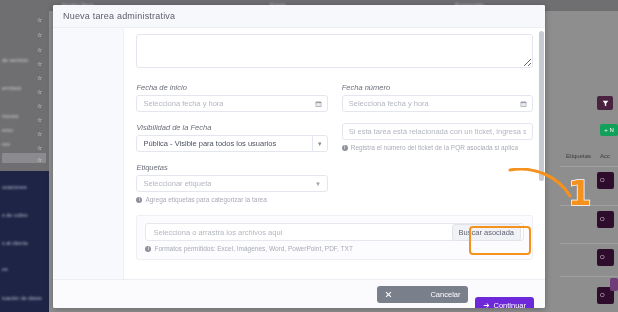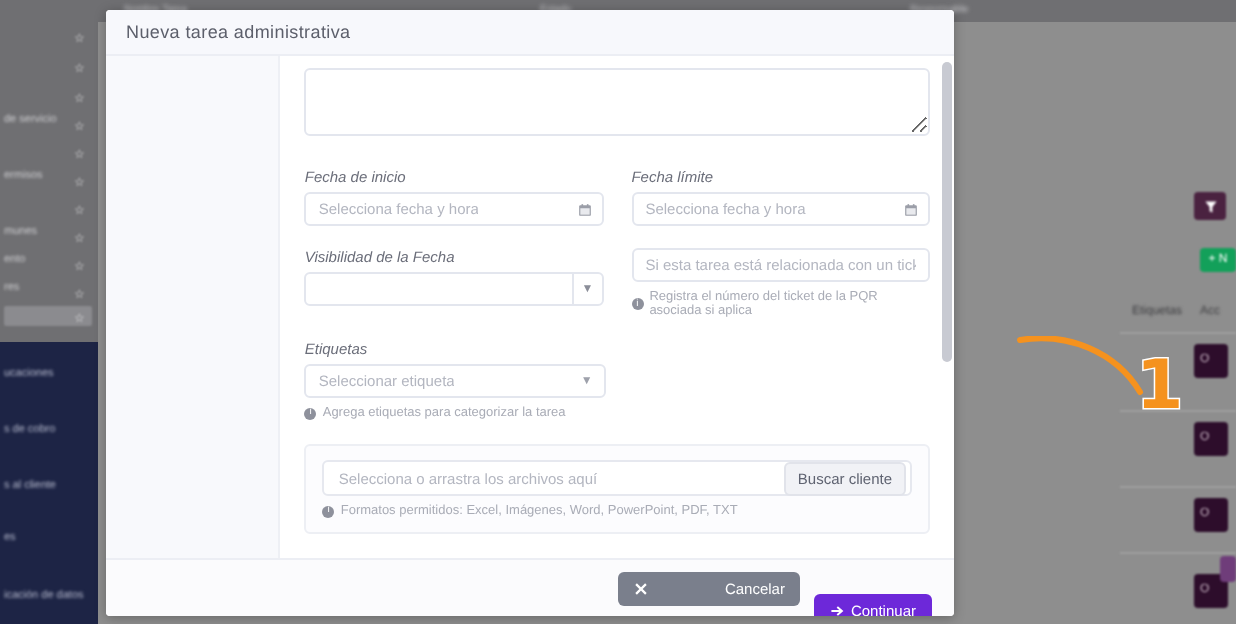--- a/index.html
+++ b/index.html
@@ -74,21 +74,21 @@
     background: #2d0d2b; border-radius: 2px; filter: blur(0.5px);
     color: #c9b6c5; font-size: 6px; padding-left: 3px; padding-top: 5px;
   }
   .bg-purple-strip {
     position: absolute; left: 610px; top: 278px; width: 8px; height: 13px;
     background: #6f3d7a; border-radius: 2px; filter: blur(0.5px);
   }
 
   
   .modal {
-    position: absolute; left: 53px; top: 5px; width: 424px; height: 303px;
+    position: absolute; left: 53px; top: 5px; width: 492px; height: 303px;
     background: #ffffff;
     box-shadow: 0 1px 6px rgba(0,0,0,.28);
     border-radius: 2px;
     overflow: hidden;
   }
   .modal-header {
     height: 23px; background: #f7f8fc;
     border-bottom: 1px solid #eceef4;
     display: flex; align-items: center; padding-left: 10px;
   }
@@ -296,37 +296,38 @@
               <span class="fld-text">Selecciona fecha y hora</span>
               <svg class="cal-icon" viewBox="0 0 12 12">
                 <rect x="1" y="2" width="10" height="9" rx="1" fill="#9b9ea8"></rect>
                 <rect x="2" y="4.5" width="8" height="5.5" fill="#e9eaee"></rect>
                 <rect x="3" y="1" width="1.4" height="2.2" fill="#9b9ea8"></rect>
                 <rect x="7.6" y="1" width="1.4" height="2.2" fill="#9b9ea8"></rect>
               </svg>
             </div>
           </div>
           <div class="col">
-            <span class="fld-label">Fecha límite</span>
+            <span class="fld-label">Fecha número</span>
             <div class="fld">
               <span class="fld-text">Selecciona fecha y hora</span>
               <svg class="cal-icon" viewBox="0 0 12 12">
                 <rect x="1" y="2" width="10" height="9" rx="1" fill="#9b9ea8"></rect>
                 <rect x="2" y="4.5" width="8" height="5.5" fill="#e9eaee"></rect>
                 <rect x="3" y="1" width="1.4" height="2.2" fill="#9b9ea8"></rect>
                 <rect x="7.6" y="1" width="1.4" height="2.2" fill="#9b9ea8"></rect>
               </svg>
             </div>
           </div>
         </div>
 
         <div class="two-col">
           <div class="col">
             <span class="fld-label">Visibilidad de la Fecha</span>
             <div class="fld" style="padding-right:18px;">
+              <span class="fld-value">Pública - Visible para todos los usuarios</span>
               <span class="sel-caret">▼</span>
             </div>
           </div>
           <div class="col">
             <div class="fld">
               <span class="fld-text">Si esta tarea está relacionada con un ticket, ingresa su número</span>
             </div>
             <div class="hint">
               <span class="info-dot">i</span>
               <span>Registra el número del ticket de la PQR asociada si aplica</span>
@@ -343,21 +344,21 @@
           <div class="hint">
             <span class="info-dot">i</span>
             <span>Agrega etiquetas para categorizar la tarea</span>
           </div>
         </div>
 
         <div class="drop-card-wrap">
           <div class="drop-card">
             <div class="drop-inner">
               <span class="drop-ph">Selecciona o arrastra los archivos aquí</span>
-              <span class="browse-btn">Buscar cliente</span>
+              <span class="browse-btn">Buscar asociada</span>
             </div>
             <div class="hint">
               <span class="info-dot">i</span>
               <span>Formatos permitidos: Excel, Imágenes, Word, PowerPoint, PDF, TXT</span>
             </div>
           </div>
           <div class="browse-highlight"></div>
         </div>
 
       </div>

